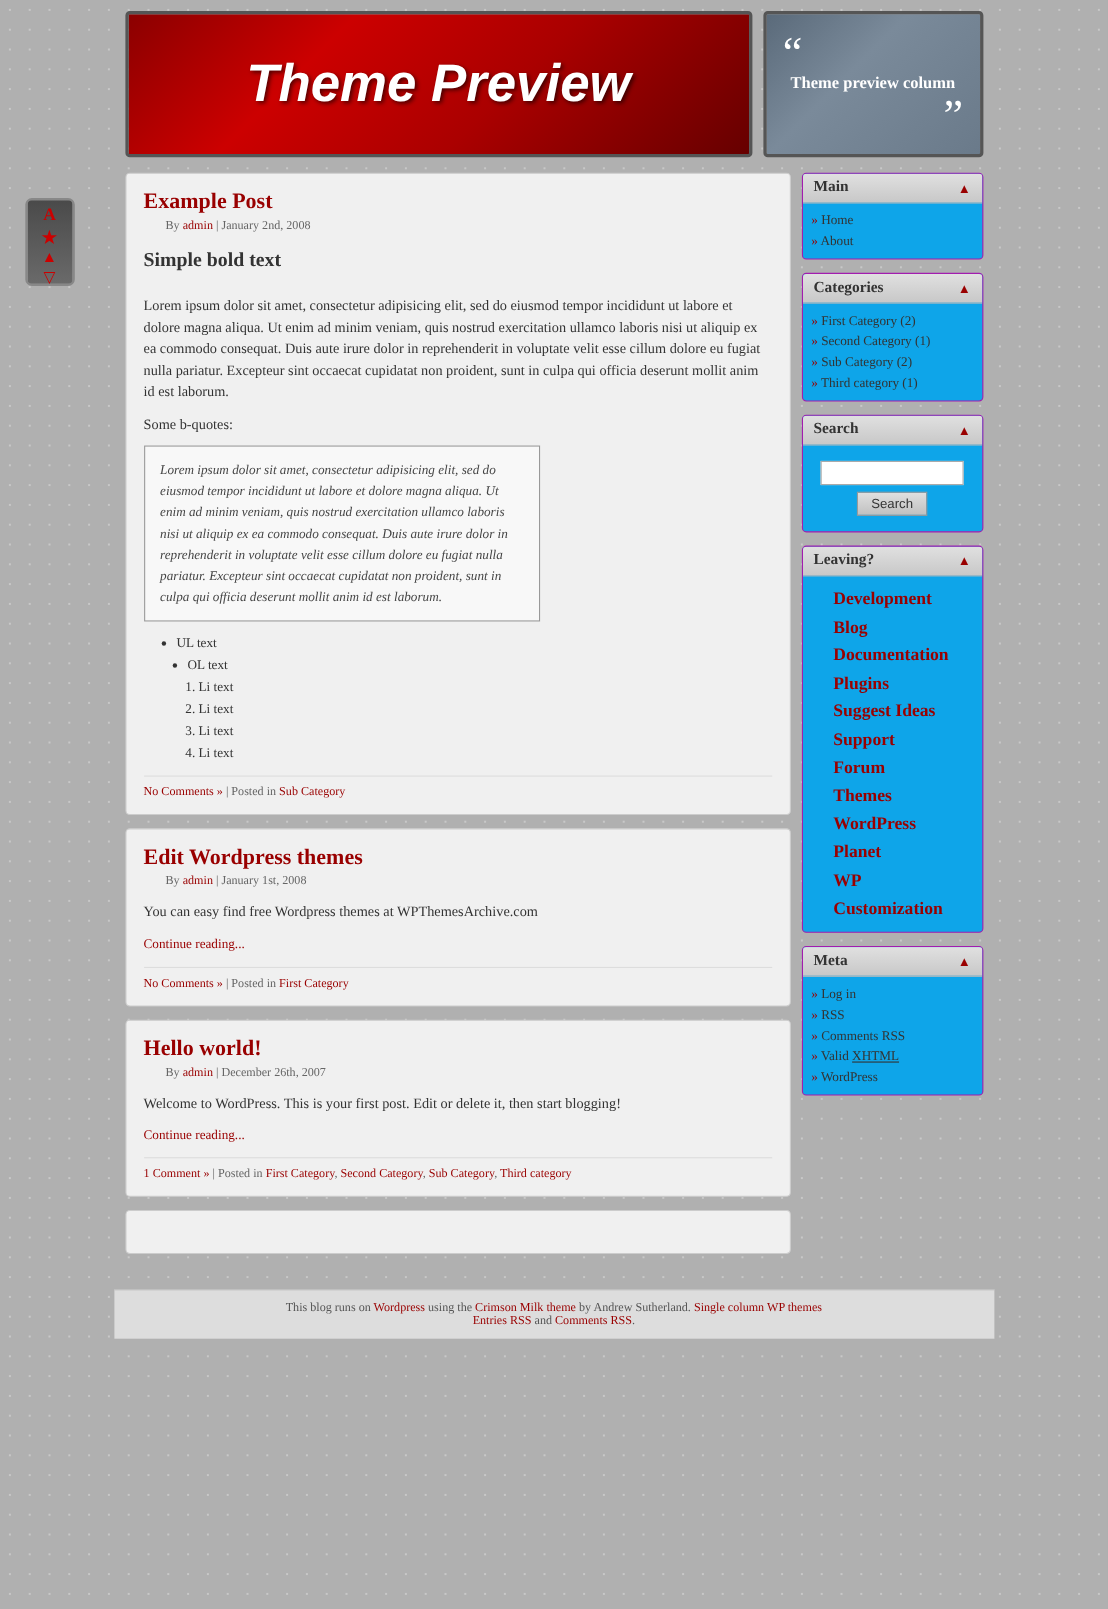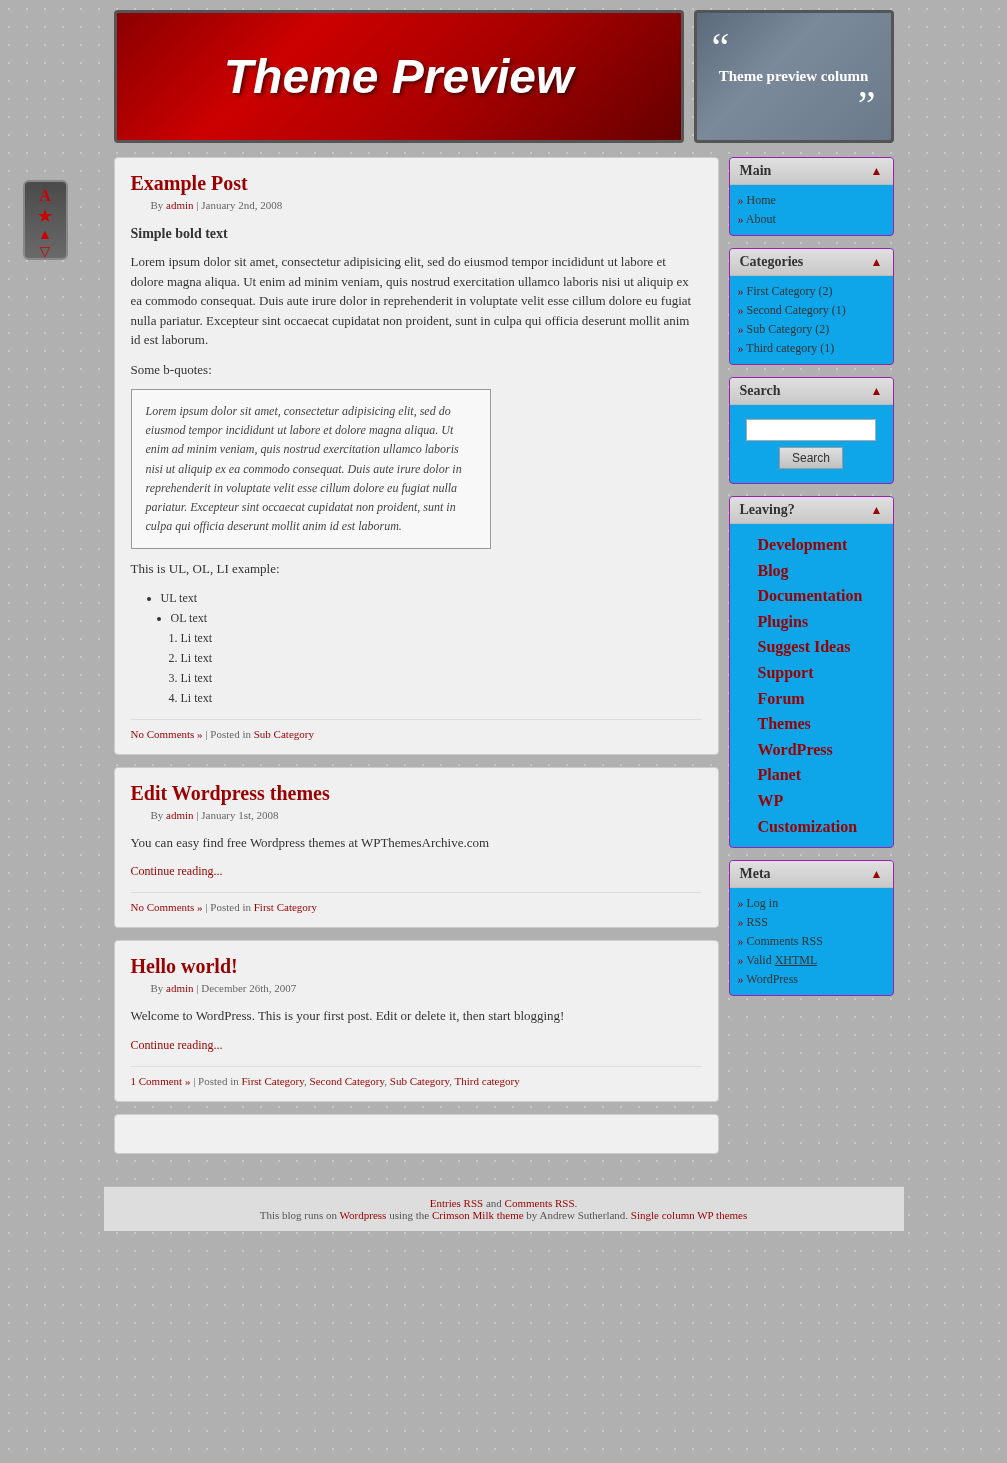--- a/index.html
+++ b/index.html
@@ -178,22 +178,22 @@
     .post-content {
       font-size: 13px;
       line-height: 1.5;
       color: #333;
     }
 
     .post-content p { margin-bottom: 10px; }
 
     .bold-heading {
       font-weight: bold;
-      font-size: 14px;
-      margin-bottom: 8px;
+      font-size: 18px;
+      margin-bottom: 18px;
     }
 
     .blockquote-box {
       border: 1px solid #999;
       background: #f8f8f8;
       padding: 12px 14px;
       margin: 10px 0;
       font-style: italic;
       font-size: 12px;
       line-height: 1.6;
@@ -383,21 +383,20 @@
         <a class="post-title" href="#">Example Post</a>
         <div class="post-meta">
           By <a href="#">admin</a>
           | <span>January 2nd, 2008</span>
         </div>
         <div class="post-content">
           <div class="bold-heading">Simple bold text</div>
           <p>Lorem ipsum dolor sit amet, consectetur adipisicing elit, sed do eiusmod tempor incididunt ut labore et dolore magna aliqua. Ut enim ad minim veniam, quis nostrud exercitation ullamco laboris nisi ut aliquip ex ea commodo consequat. Duis aute irure dolor in reprehenderit in voluptate velit esse cillum dolore eu fugiat nulla pariatur. Excepteur sint occaecat cupidatat non proident, sunt in culpa qui officia deserunt mollit anim id est laborum.</p>
           <p>Some b-quotes:</p>
           <div class="blockquote-box">Lorem ipsum dolor sit amet, consectetur adipisicing elit, sed do eiusmod tempor incididunt ut labore et dolore magna aliqua. Ut enim ad minim veniam, quis nostrud exercitation ullamco laboris nisi ut aliquip ex ea commodo consequat. Duis aute irure dolor in reprehenderit in voluptate velit esse cillum dolore eu fugiat nulla pariatur. Excepteur sint occaecat cupidatat non proident, sunt in culpa qui officia deserunt mollit anim id est laborum.</div>
-          <p>This is UL, OL, LI example:</p>
           <div class="ul-example">
             <ul>
               <li><span>UL text</span></li>
               <ul>
                 <li><span>OL text</span></li>
                 <ol>
                   <li>Li text</li>
                   <li>Li text</li>
                   <li>Li text</li>
                   <li>Li text</li>
@@ -528,27 +527,27 @@
             <li class="meta-item"><a href="#">WordPress</a></li>
           </ul>
         </div>
       </div>
 
     </div>
   </div>
 
   <div id="page-footer">
     <p>
-      <a href="#">Entries RSS</a>
-      <span>and</span>
-      <a href="#">Comments RSS</a><span>.</span>
-    </p>
-    <p>
       <span>This blog runs on</span>
       <a href="#">Wordpress</a>
       <span>using the</span>
       <a href="#">Crimson Milk theme</a>
       <span>by Andrew Sutherland.</span>
       <a href="#">Single column WP themes</a>
     </p>
+    <p>
+      <a href="#">Entries RSS</a>
+      <span>and</span>
+      <a href="#">Comments RSS</a><span>.</span>
+    </p>
   </div>
 
 </div>
 
 </body></html>

